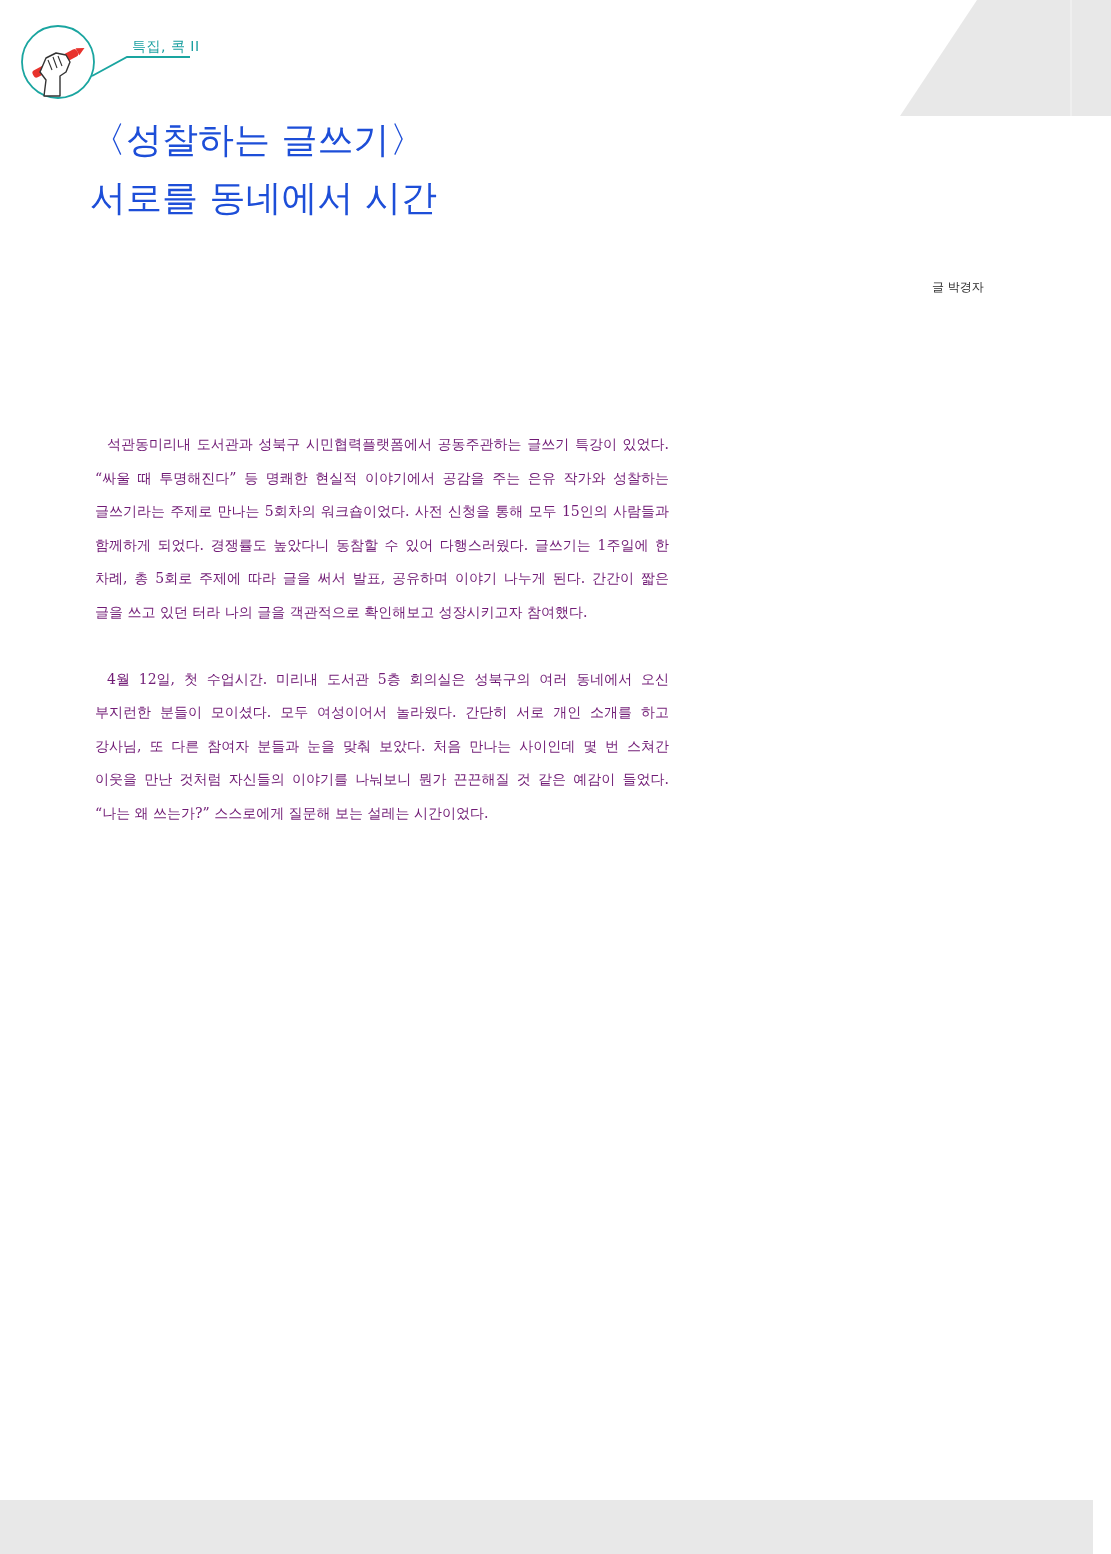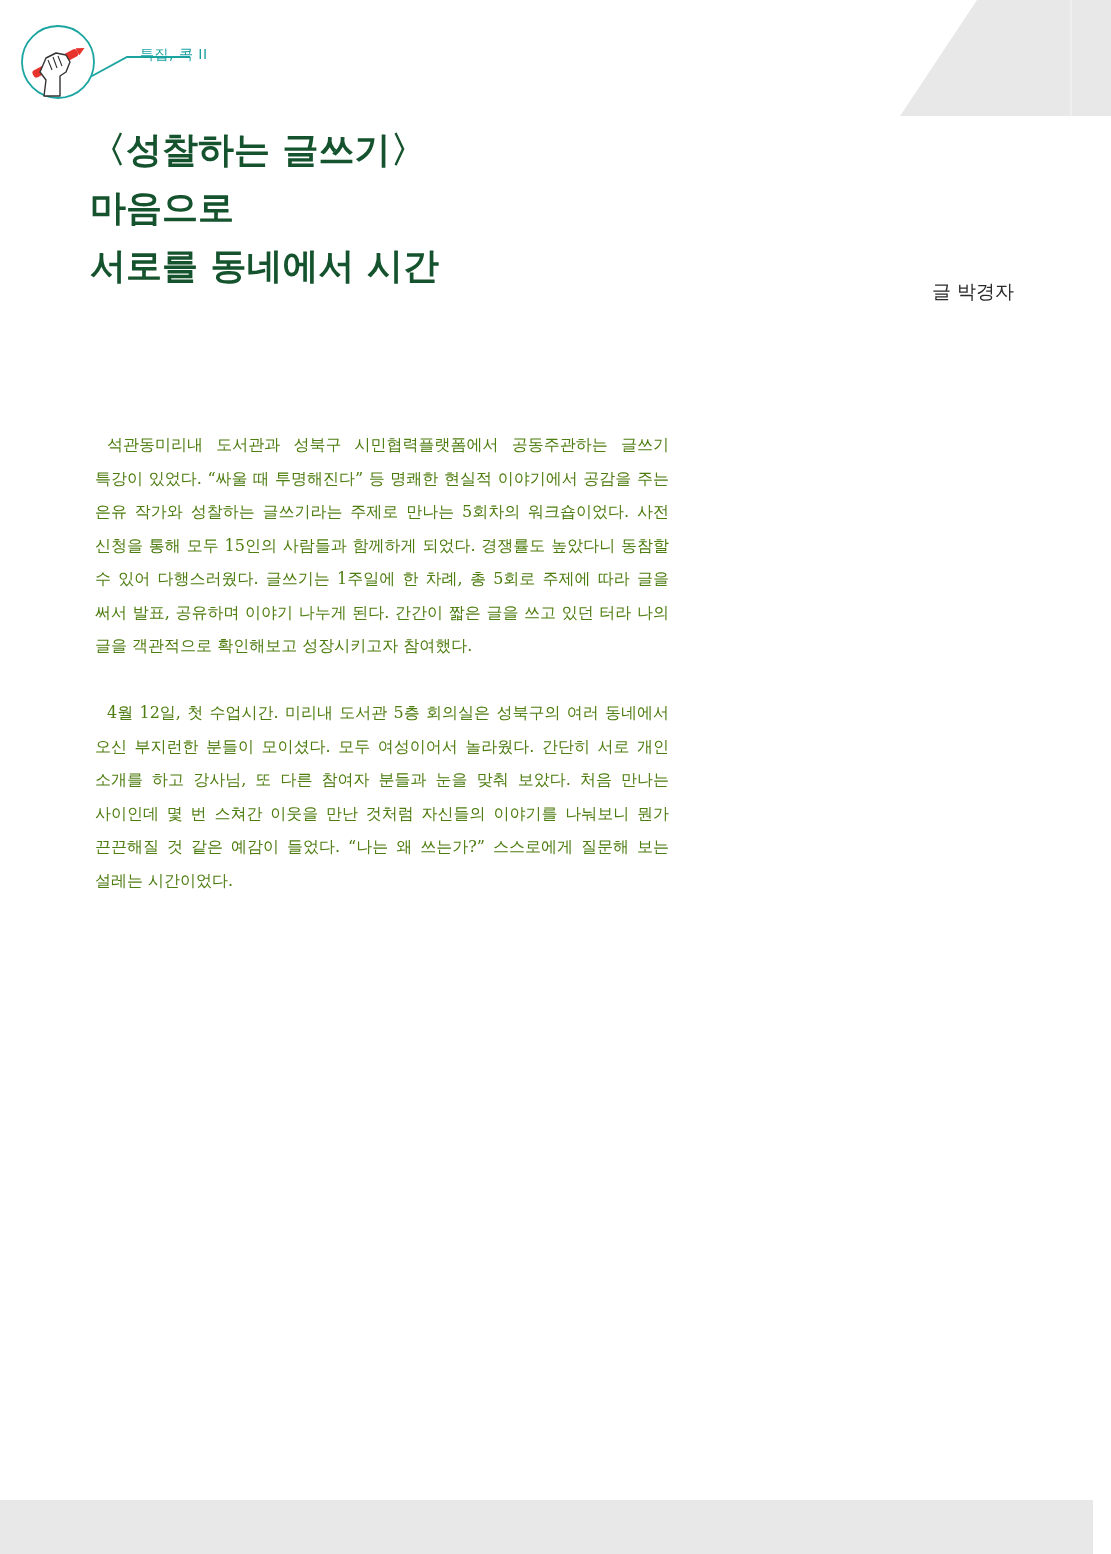--- a/index.html
+++ b/index.html
@@ -6,38 +6,38 @@
   body {
     width: 1111px; height: 1554px; position: relative; overflow: hidden;
     background: #ffffff;
     font-family: "DejaVu Serif", "Liberation Serif", serif;
     color: #2a2a2a;
   }
   .corner-shape { position: absolute; left: 0; top: 0; width: 1111px; height: 120px; pointer-events: none; }
   .bottom-band { position: absolute; left: 0; top: 1500px; width: 1093px; height: 54px; background: #e8e8e8; }
   .emblem { position: absolute; left: 0; top: 0; width: 220px; height: 110px; }
   .section-label {
-    position: absolute; left: 140px; top: 38px;
+    position: absolute; left: 132px; top: 38px;
     font-family: "DejaVu Sans", "Liberation Sans", sans-serif;
-    font-size: 14px; color: #1a9fa0; letter-spacing: 0.5px; margin-top: 8px;
+    font-size: 14px; color: #1a9fa0; letter-spacing: 0.5px;
   }
   .title-block {
-    position: absolute; left: 90px; top: 121px;
+    position: absolute; left: 90px; top: 111px;
     font-family: "DejaVu Sans", "Liberation Sans", sans-serif;
-    font-size: 36px; line-height: 58px; color: #14532d; font-weight: 700;
+    font-size: 36px; line-height: 58px; color: #1d4ed8; font-weight: 400;
   }
   .title-line { display: block; white-space: nowrap; }
   .byline {
     position: absolute; left: 932px; top: 279px;
     font-family: "DejaVu Sans", "Liberation Sans", sans-serif;
-    font-size: 19px; color: #2a2a2a; white-space: nowrap;
+    font-size: 12px; color: #2a2a2a; white-space: nowrap;
   }
   .article {
     position: absolute; left: 95px; top: 428px; width: 574px;
-    font-size: 16px; line-height: 33.5px; color: #4d7c0f;
+    font-size: 14px; line-height: 33.5px; color: #701a75;
     text-align: justify; text-align-last: left;
   }
   .para { margin: 0 0 33.5px 0; text-indent: 12px; word-break: keep-all; }
 </style>
 </head>
 <body>
 
 <svg class="corner-shape" viewBox="0 0 1111 120" width="1111" height="120">
   <polygon points="977,0 1111,0 1111,116 900,116" fill="#e8e8e8"></polygon>
   <line x1="1071" y1="0" x2="1071" y2="116" stroke="#f2f2f2" stroke-width="1.5"></line>
@@ -53,21 +53,20 @@
   </g>
 
   <path d="M46 58 L56 53 L66 55 L70 62 L66 72 L60 76 L60 96 L44 96 L46 80 L40 72 Z" fill="#ffffff" stroke="#333" stroke-width="1.4" stroke-linejoin="round"></path>
   <path d="M48 60 L52 70 M53 57 L57 68 M58 56 L62 66" stroke="#333" stroke-width="1.1" fill="none"></path>
 </svg>
 
 <div class="section-label">특집, 콕 II</div>
 
 <div class="title-block">
   <span class="title-line">〈성찰하는 글쓰기〉</span>
-  <span class="title-line">마음으로</span>
   <span class="title-line">서로를 동네에서 시간</span>
 </div>
 
 <div class="byline">글 박경자</div>
 
 <div class="article">
   <p class="para">석관동미리내 도서관과 성북구 시민협력플랫폼에서 공동주관하는 글쓰기 특강이 있었다. “싸울 때 투명해진다” 등 명쾌한 현실적 이야기에서 공감을 주는 은유 작가와 성찰하는 글쓰기라는 주제로 만나는 5회차의 워크숍이었다. 사전 신청을 통해 모두 15인의 사람들과 함께하게 되었다. 경쟁률도 높았다니 동참할 수 있어 다행스러웠다. 글쓰기는 1주일에 한 차례, 총 5회로 주제에 따라 글을 써서 발표, 공유하며 이야기 나누게 된다. 간간이 짧은 글을 쓰고 있던 터라 나의 글을 객관적으로 확인해보고 성장시키고자 참여했다.</p>
   <p class="para">4월 12일, 첫 수업시간. 미리내 도서관 5층 회의실은 성북구의 여러 동네에서 오신 부지런한 분들이 모이셨다. 모두 여성이어서 놀라웠다. 간단히 서로 개인 소개를 하고 강사님, 또 다른 참여자 분들과 눈을 맞춰 보았다. 처음 만나는 사이인데 몇 번 스쳐간 이웃을 만난 것처럼 자신들의 이야기를 나눠보니 뭔가 끈끈해질 것 같은 예감이 들었다. “나는 왜 쓰는가?” 스스로에게 질문해 보는 설레는 시간이었다.</p>
 </div>
 

